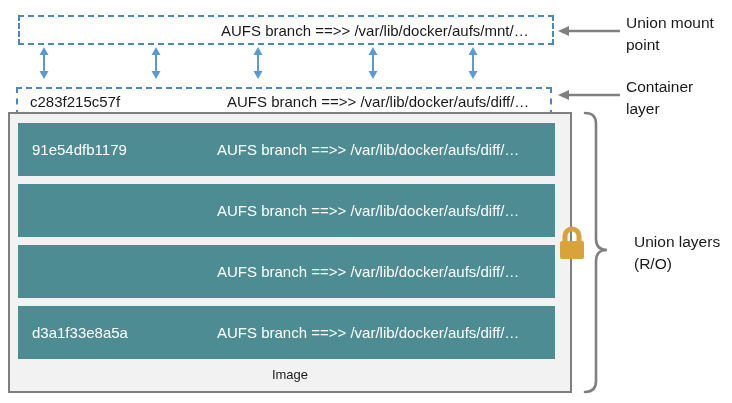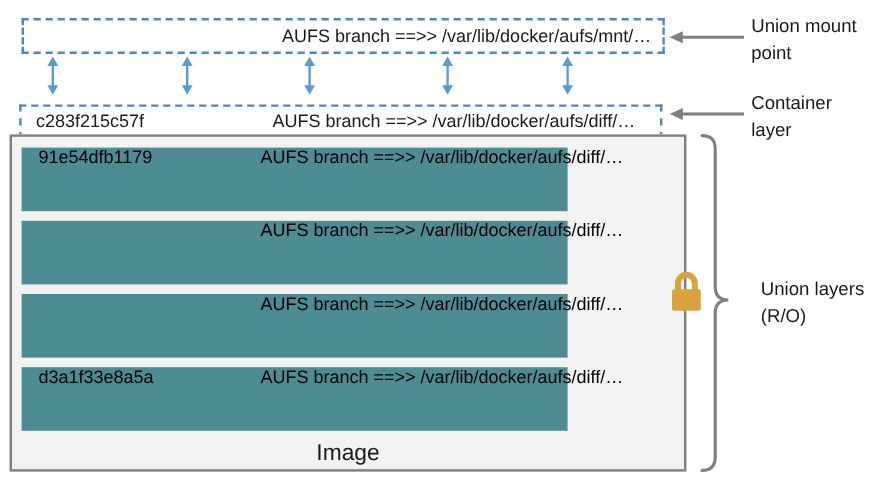--- a/index.html
+++ b/index.html
@@ -16,50 +16,51 @@
   .dashed-box {
     position: absolute;
     border: 2px dashed #4a86c8;
     background: #ffffff;
     display: flex;
     align-items: center;
     font-size: 15px;
     color: #1a1a1a;
   }
   .dashed-box .box-label { padding-left: 12px; white-space: nowrap; }
-  .dashed-box .box-path  { position: absolute; left: 215px; white-space: nowrap; }
+  .dashed-box .box-path  { position: absolute; left: 201px; white-space: nowrap; }
   #union-box { left: 18px; top: 15px; width: 536px; height: 30px; }
   #container-box { left: 16px; top: 87px; width: 536px; height: 29px; }
   #container-box .box-path { left: 209px; }
 
   
   .image-box {
     position: absolute;
     left: 8px; top: 112px;
     width: 564px; height: 281px;
     border: 2px solid #7f7f7f;
     background: #f2f2f2;
   }
   .layer-row {
     position: absolute;
     left: 8px;
-    width: 455px;
+    width: 537px;
     height: 53px;
     background: #4e8c94;
     display: flex;
-    color: #000000;
+    align-items: center;
+    color: #ffffff;
     font-size: 15px;
   }
   .layer-row .layer-id { padding-left: 14px; white-space: nowrap; }
   .layer-row .layer-path { position: absolute; left: 199px; white-space: nowrap; }
   .image-caption {
     position: absolute;
     left: 0; right: 0; top: 253px;
     text-align: center;
-    font-size: 19px;
+    font-size: 13px;
     color: #1a1a1a;
   }
 
   
   .v-arrow { position: absolute; top: 47px; width: 12px; height: 32px; }
 
   
   .g-arrow { position: absolute; width: 62px; height: 12px; }
 
   

